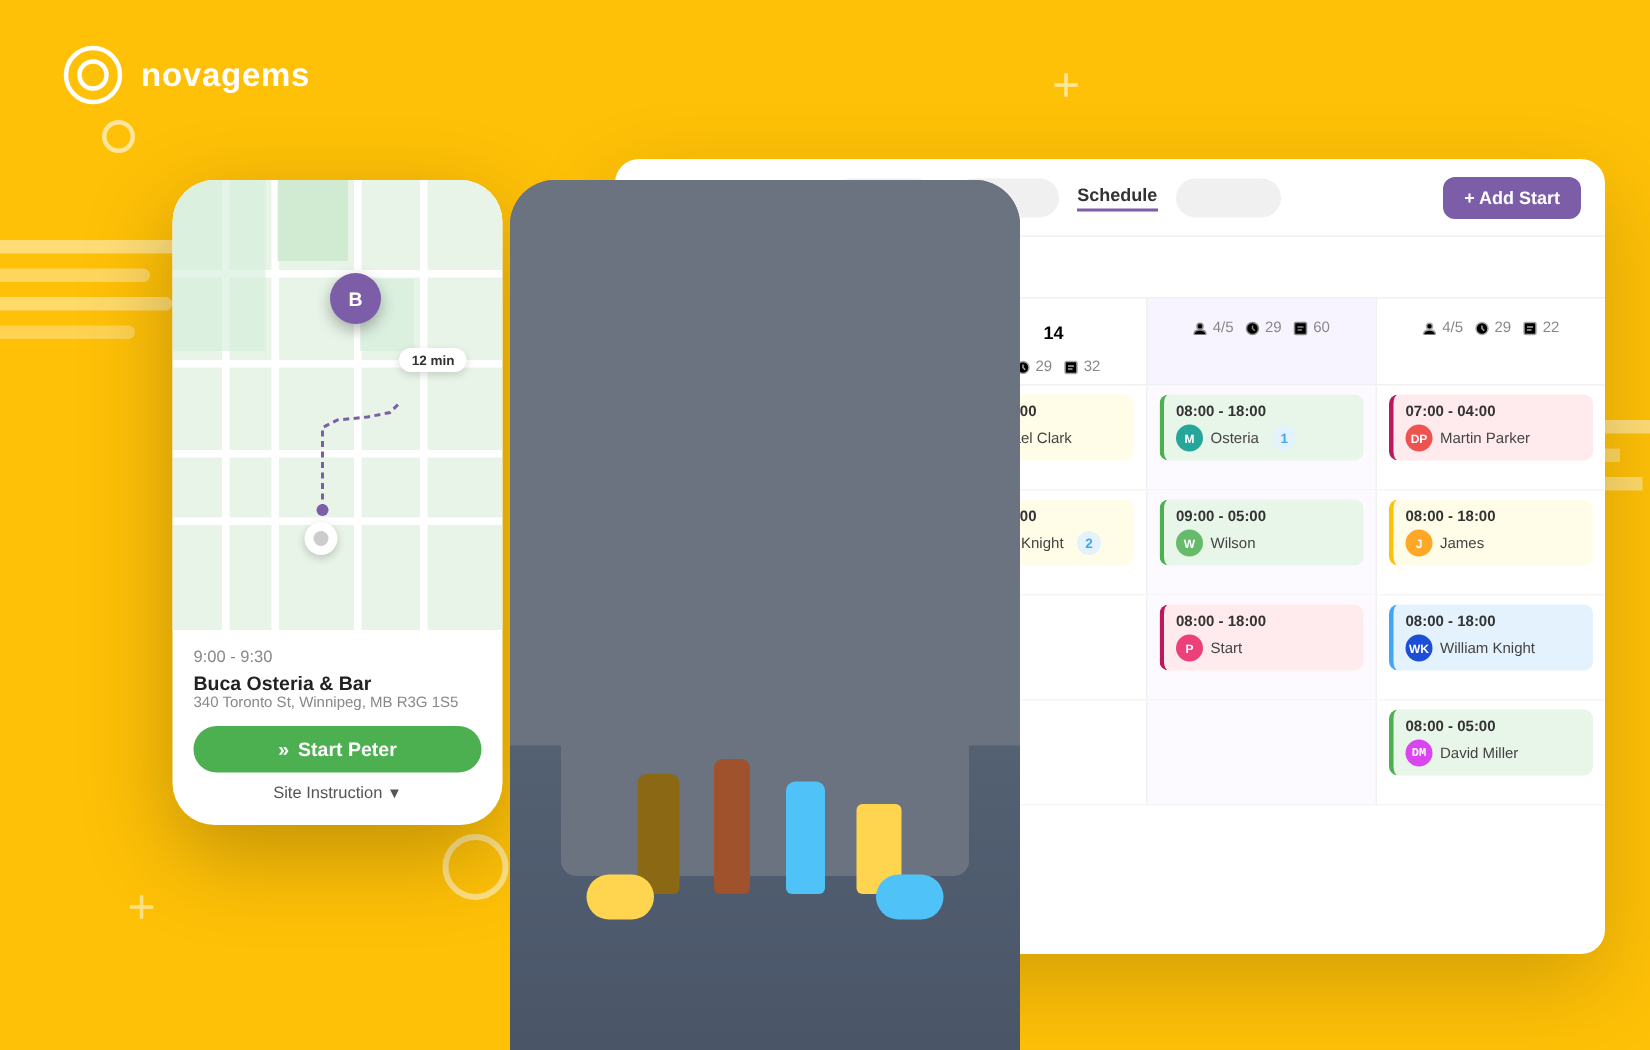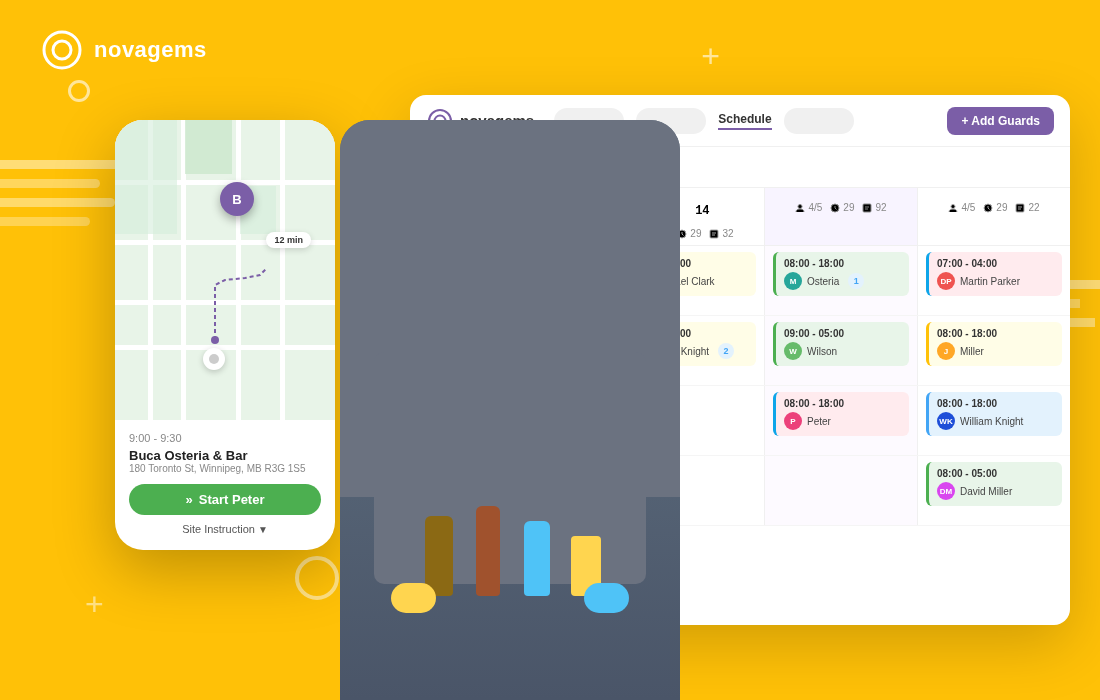--- a/index.html
+++ b/index.html
@@ -99,21 +99,21 @@
     }
     .phone-site-instruction {
       font-size: 11px;
       color: #555;
       text-align: center;
     }
 
     
     .dashboard-card {
       position: absolute;
-      top: 95px;
+      top: 106px;
       right: 30px;
       width: 660px;
       height: 530px;
       background: white;
       border-radius: 16px;
       box-shadow: 0 20px 60px rgba(0,0,0,0.18);
       overflow: hidden;
       display: flex;
       flex-direction: column;
     }
@@ -269,21 +269,20 @@
     .day-badge {
       display: inline-flex;
       align-items: center;
       justify-content: center;
       width: 26px;
       height: 26px;
       border-radius: 50%;
       font-size: 12px;
       font-weight: 700;
       margin: 0 16px;
-      font-family: Liberation Mono, monospace;
     }
     .day-badge.today {
       background: #7B5EA7;
       color: white;
     }
     .day-stats {
       display: flex;
       gap: 8px;
       justify-content: center;
       margin-top: 4px;
@@ -357,21 +356,21 @@
       padding: 6px 8px;
       min-width: 0;
     }
     .shift-block {
       border-radius: 6px;
       padding: 6px 8px;
       margin-bottom: 4px;
     }
     .shift-block.yellow { background: #FFFDE7; border-left: 3px solid #FFC107; }
     .shift-block.green { background: #E8F5E9; border-left: 3px solid #4CAF50; }
-    .shift-block.red { background: #FFEBEE; border-left: 3px solid #0ea5e9; }
+    .shift-block.red { background: #FFEBEE; border-left: 3px solid #be185d; }
     .shift-block.blue { background: #E3F2FD; border-left: 3px solid #42A5F5; }
     .shift-time {
       font-size: 10px;
       font-weight: 600;
       color: #333;
       margin-bottom: 3px;
     }
     .shift-person {
       display: flex;
       align-items: center;
@@ -473,21 +472,21 @@
       </div>
 
       <div style="position:absolute;top:112px;right:24px;background:white;border-radius:8px;padding:3px 8px;font-size:9px;font-weight:600;color:#333;box-shadow:0 2px 6px rgba(0,0,0,0.15);">
         <span>12 min</span>
       </div>
     </div>
   </div>
   <div class="phone-bottom">
     <div class="phone-time">9:00 - 9:30</div>
     <div class="phone-location-name">Buca Osteria &amp; Bar</div>
-    <div class="phone-address">180 Toronto St, Winnipeg, MB R3G 1S5</div>
+    <div class="phone-address">340 Toronto St, Winnipeg, MB R3G 1S5</div>
     <button class="phone-start-btn">
       <span style="font-size:13px;">»</span>
       <span>Start Peter</span>
     </button>
     <div class="phone-site-instruction">
       <span>Site Instruction</span>
       <span style="font-size:10px;">▼</span>
     </div>
   </div>
 </div>
@@ -499,21 +498,21 @@
       <svg class="dash-logo-icon" viewBox="0 0 28 28" fill="none">
         <circle cx="14" cy="14" r="11" stroke="#7B5EA7" stroke-width="2" fill="none"></circle>
         <circle cx="14" cy="14" r="5.5" stroke="#7B5EA7" stroke-width="2" fill="none"></circle>
       </svg>
       <span class="dash-logo-text">novagems</span>
     </div>
     <div class="dash-nav-pill" style="width:70px;"></div>
     <div class="dash-nav-pill" style="width:70px;"></div>
     <div class="dash-nav-active">Schedule</div>
     <div class="dash-nav-pill" style="width:70px;"></div>
-    <button class="dash-add-shift">+ Add Guards</button>
+    <button class="dash-add-shift">+ Add Start</button>
   </div>
 
   <div style="display:flex;flex:1;overflow:hidden;position:relative;">
 
     <div class="dash-sidebar">
       <div class="sidebar-icon">
         <svg width="16" height="16" viewBox="0 0 16 16" fill="none">
           <rect x="1" y="1" width="6" height="6" rx="1" fill="#aaa"></rect>
           <rect x="9" y="1" width="6" height="6" rx="1" fill="#aaa"></rect>
           <rect x="1" y="9" width="6" height="6" rx="1" fill="#aaa"></rect>
@@ -627,21 +626,21 @@
                   <circle cx="5" cy="5" r="4" stroke="#888" stroke-width="1"></circle>
                   <path d="M5 3v2l1.5 1.5" stroke="#888" stroke-width="1"></path>
                 </svg>
               <span>29</span>
             </span>
             <span class="day-stat">
               <svg width="10" height="10" viewBox="0 0 10 10">
                   <rect x="1" y="1" width="8" height="8" rx="1" stroke="#888" stroke-width="1"></rect>
                   <path d="M3 4h4M3 6h3" stroke="#888" stroke-width="1"></path>
                 </svg>
-              <span>92</span>
+              <span>60</span>
             </span>
           </div>
         </div>
 
         <div class="day-col-header">
           <div class="day-stats">
             <span class="day-stat">
               <svg width="10" height="10" viewBox="0 0 10 10">
                   <circle cx="5" cy="3.5" r="2" stroke="#aaa" stroke-width="1"></circle>
                   <path d="M1 9c0-2 1.5-3 4-3s4 1 4 3" stroke="#aaa" stroke-width="1"></path>
@@ -742,35 +741,35 @@
                 <div class="mini-avatar" style="background:#66BB6A;">W</div>
                 <span class="shift-person-name">Wilson</span>
               </div>
             </div>
           </div>
           <div class="shift-cell">
             <div class="shift-block yellow">
               <div class="shift-time">08:00 - 18:00</div>
               <div class="shift-person">
                 <div class="mini-avatar" style="background:#FFA726;">J</div>
-                <span class="shift-person-name">Miller</span>
+                <span class="shift-person-name">James</span>
               </div>
             </div>
           </div>
         </div>
 
         <div class="guard-row">
           <div class="guard-info"></div>
           <div class="shift-cell"></div>
           <div class="shift-cell" style="background:#fdfaff;">
             <div class="shift-block red">
               <div class="shift-time">08:00 - 18:00</div>
               <div class="shift-person">
                 <div class="mini-avatar" style="background:#EC407A;">P</div>
-                <span class="shift-person-name">Peter</span>
+                <span class="shift-person-name">Start</span>
               </div>
             </div>
           </div>
           <div class="shift-cell">
             <div class="shift-block blue">
               <div class="shift-time">08:00 - 18:00</div>
               <div class="shift-person">
                 <div class="mini-avatar" style="background:#1d4ed8;">WK</div>
                 <span class="shift-person-name">William Knight</span>
               </div>
@@ -779,21 +778,21 @@
         </div>
 
         <div class="guard-row">
           <div class="guard-info"></div>
           <div class="shift-cell"></div>
           <div class="shift-cell" style="background:#fdfaff;"></div>
           <div class="shift-cell">
             <div class="shift-block green">
               <div class="shift-time">08:00 - 05:00</div>
               <div class="shift-person">
-                <div class="mini-avatar" style="background:#d946ef;">DM</div>
+                <div class="mini-avatar" style="background:#d946ef;font-family:Liberation Mono, monospace;">DM</div>
                 <span class="shift-person-name">David Miller</span>
               </div>
             </div>
           </div>
         </div>
 
       </div>
     </div>
   </div>
 </div>

